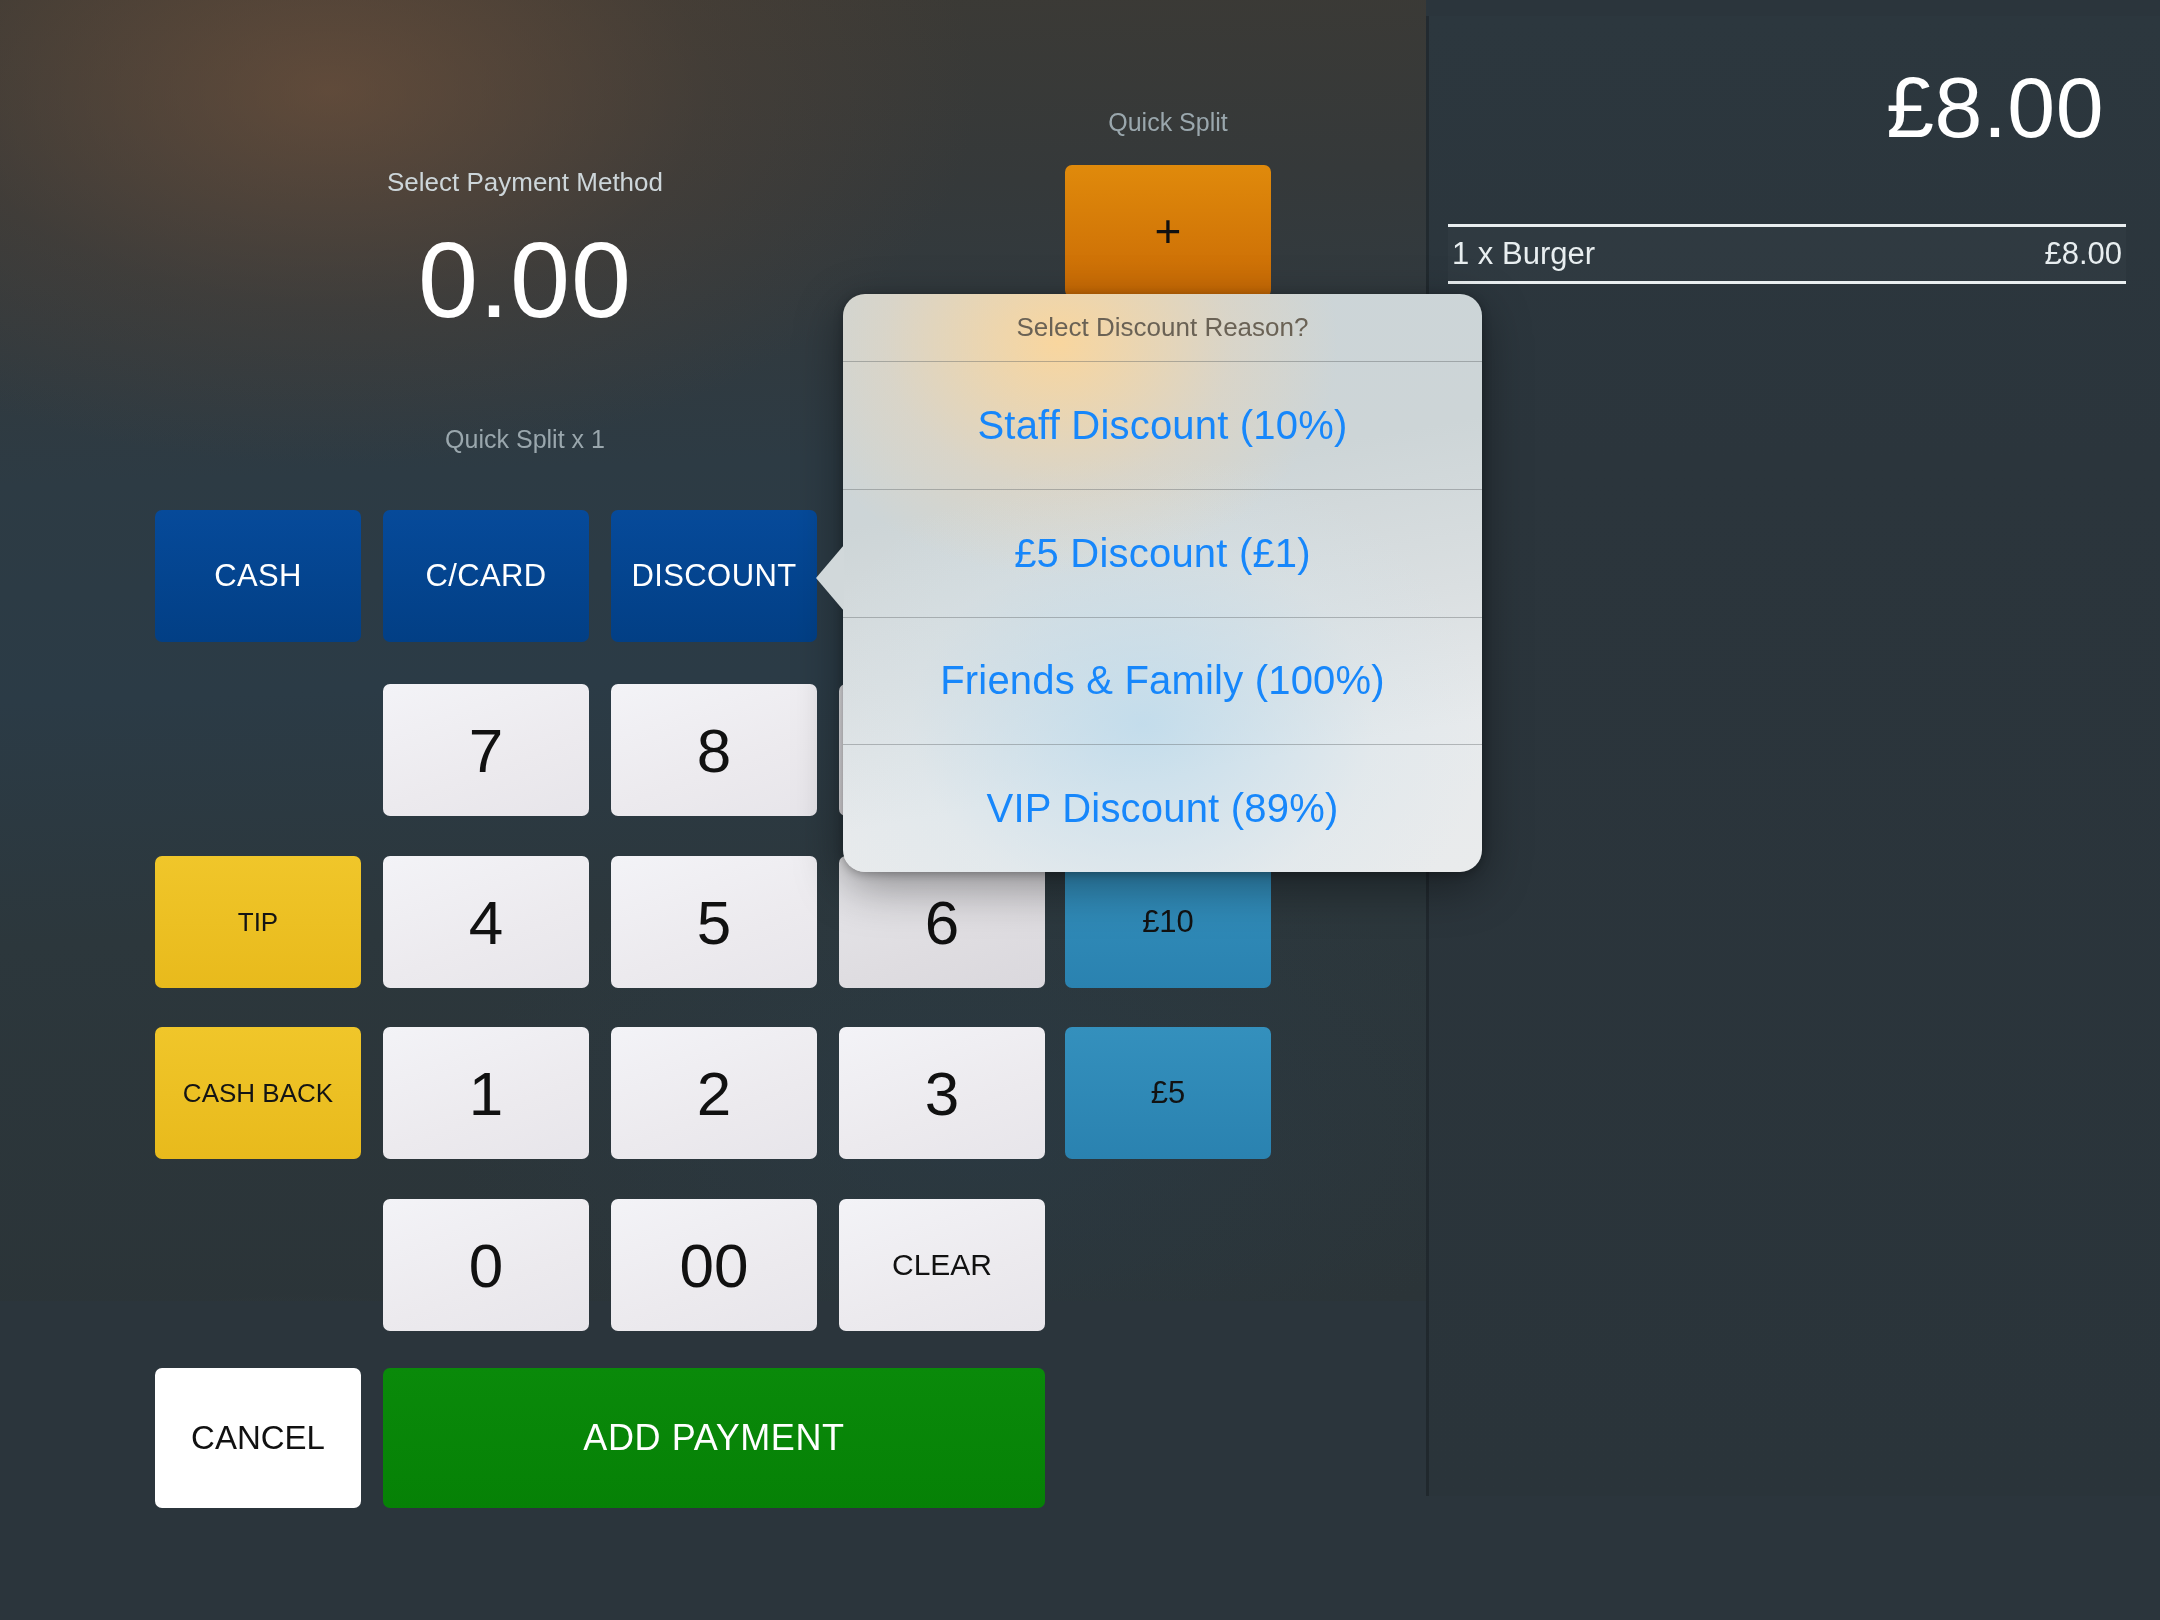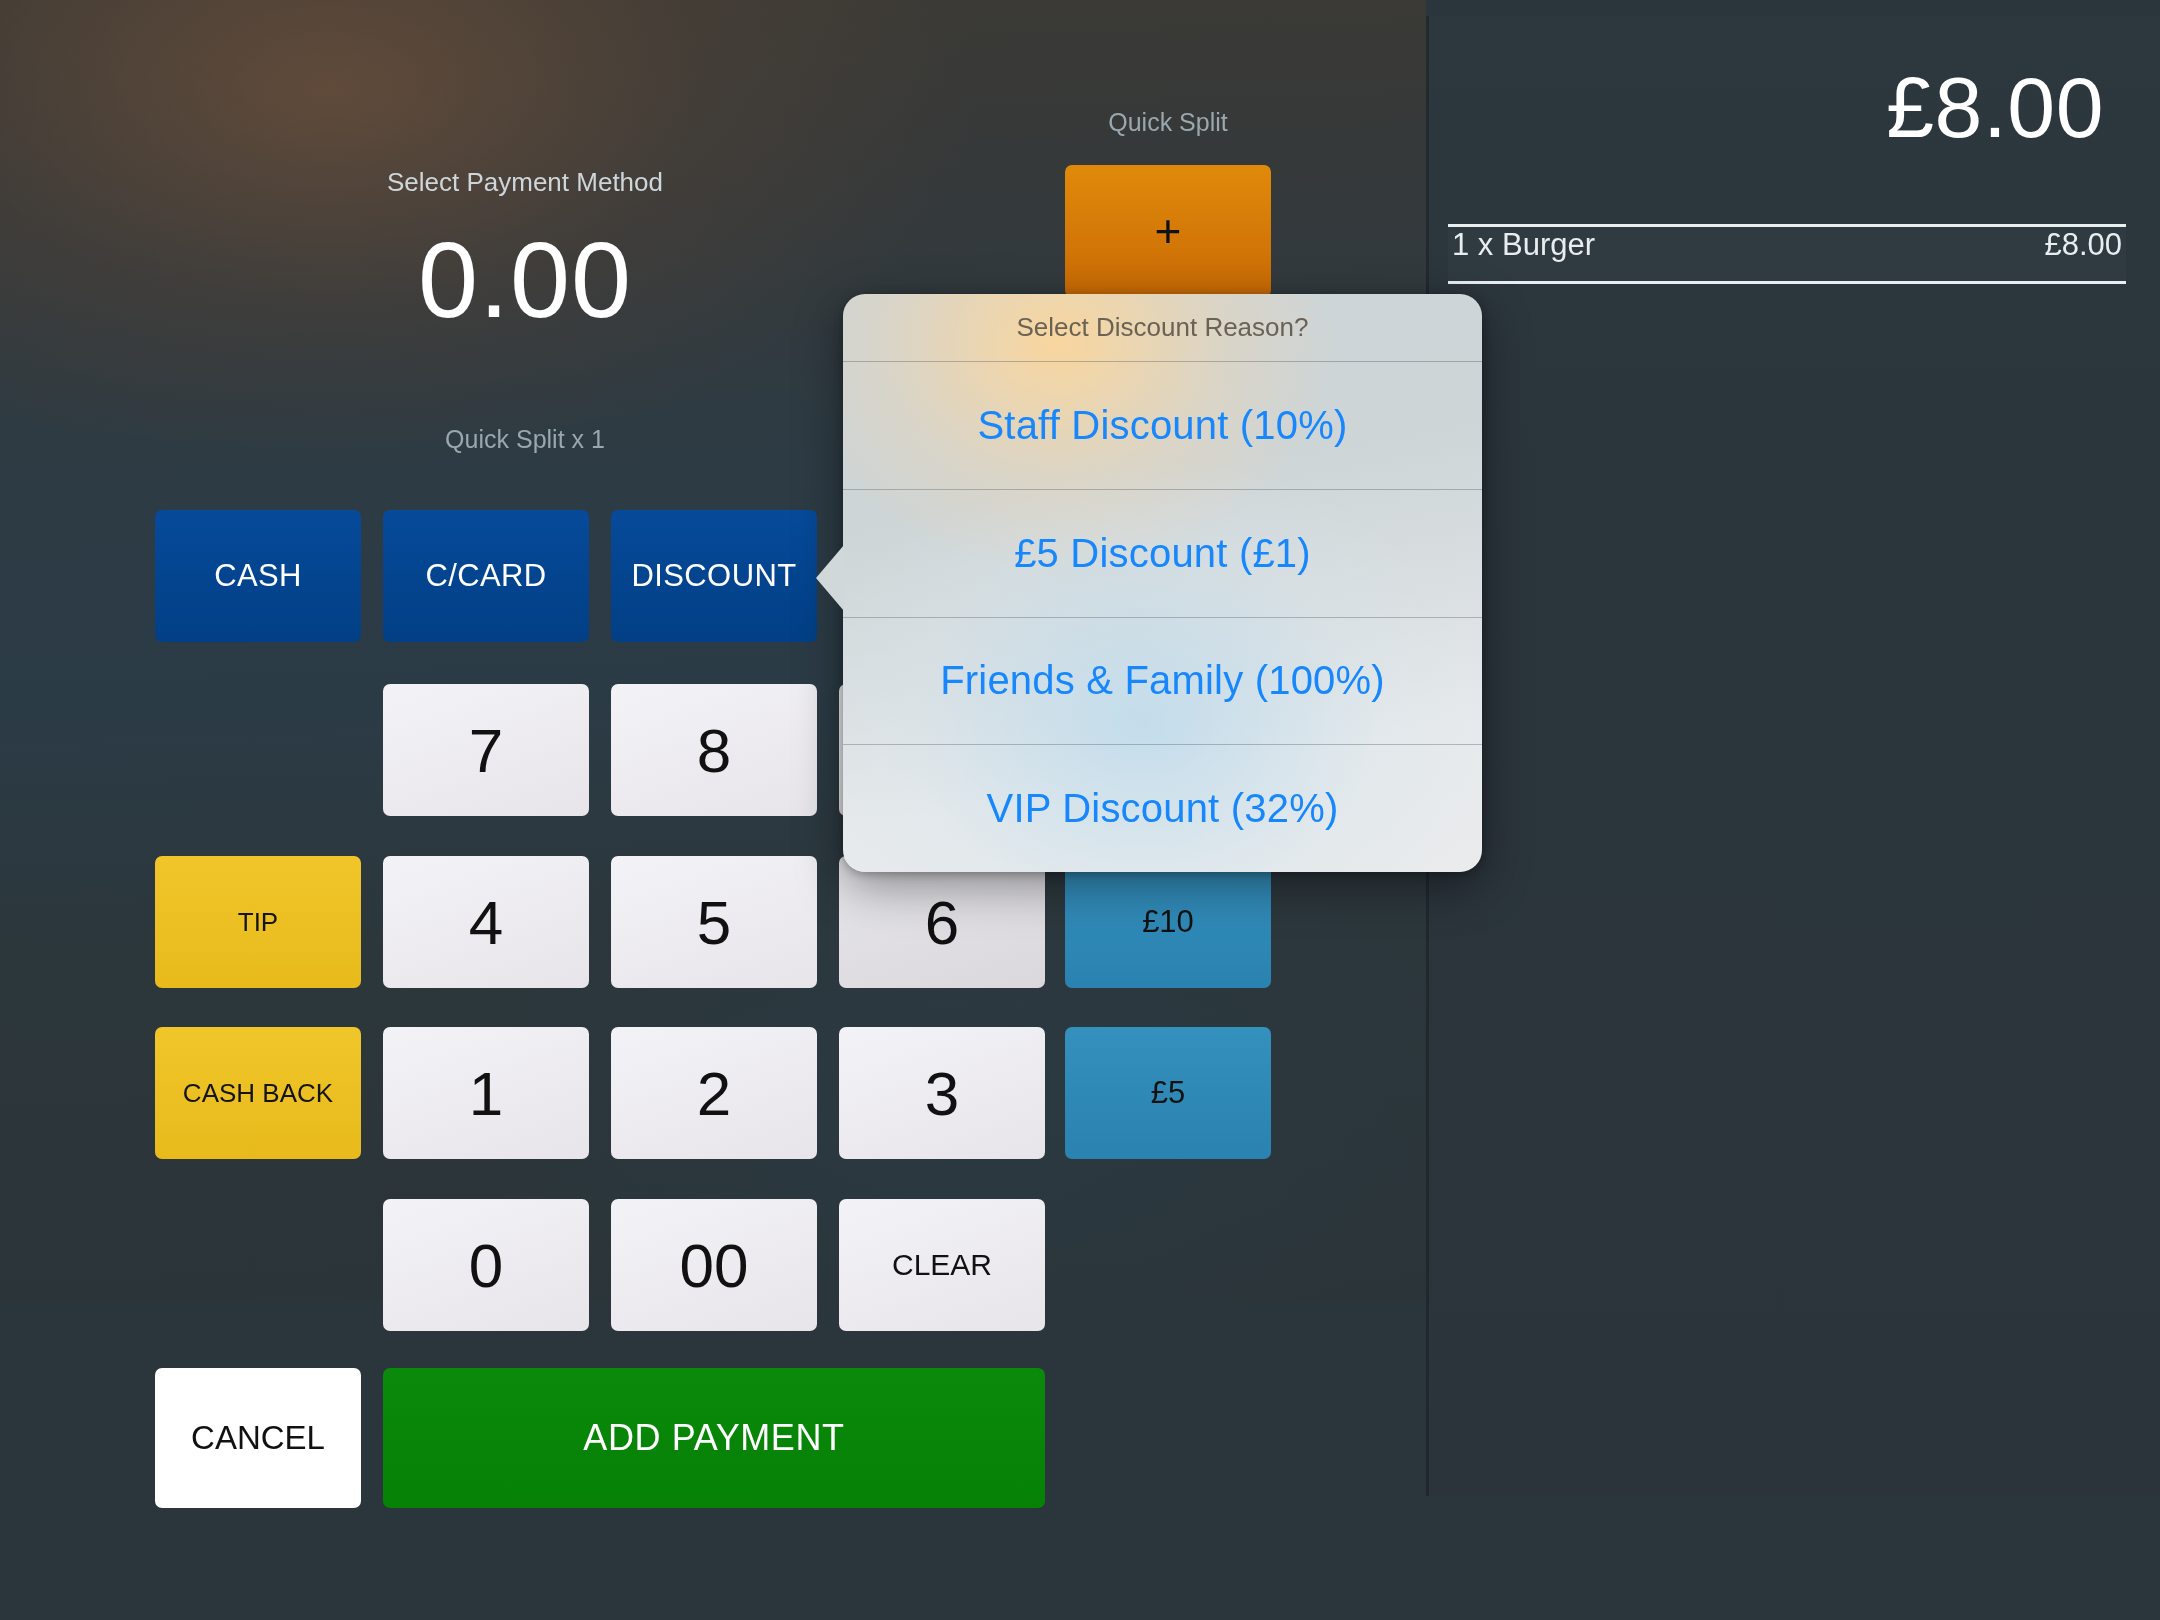--- a/index.html
+++ b/index.html
@@ -60,21 +60,21 @@
     position: absolute;
     left: 22px; right: 34px; top: 208px;
   }
   .order-rule {
     height: 3px;
     background: #e9eef0;
     width: 100%;
   }
   .order-row {
     display: flex;
-    align-items: flex-start;
+    align-items: center;
     justify-content: space-between;
     height: 54px;
     padding: 0 4px;
     background: rgba(255,255,255,0.022);
   }
   .order-row .name { font-size: 31px; color: #e8eef0; font-weight: 300; }
   .order-row .price { font-size: 31px; color: #e8eef0; font-weight: 300; }
 
   
   .pay-label {
@@ -289,21 +289,21 @@
     </div>
 
     <div class="popover">
       <div class="popover-arrow"></div>
       <div class="popover-bg"></div>
       <div class="popover-inner">
         <div class="popover-title">Select Discount Reason?</div>
         <div class="popover-item">Staff Discount (10%)</div>
         <div class="popover-item">£5 Discount (£1)</div>
         <div class="popover-item">Friends &amp; Family (100%)</div>
-        <div class="popover-item">VIP Discount (32%)</div>
+        <div class="popover-item">VIP Discount (89%)</div>
       </div>
     </div>
 
   </div>
 
   <div class="right-pane">
     <div class="order-total">£8.00</div>
 
     <div class="order-list">
       <div class="order-rule"></div>

